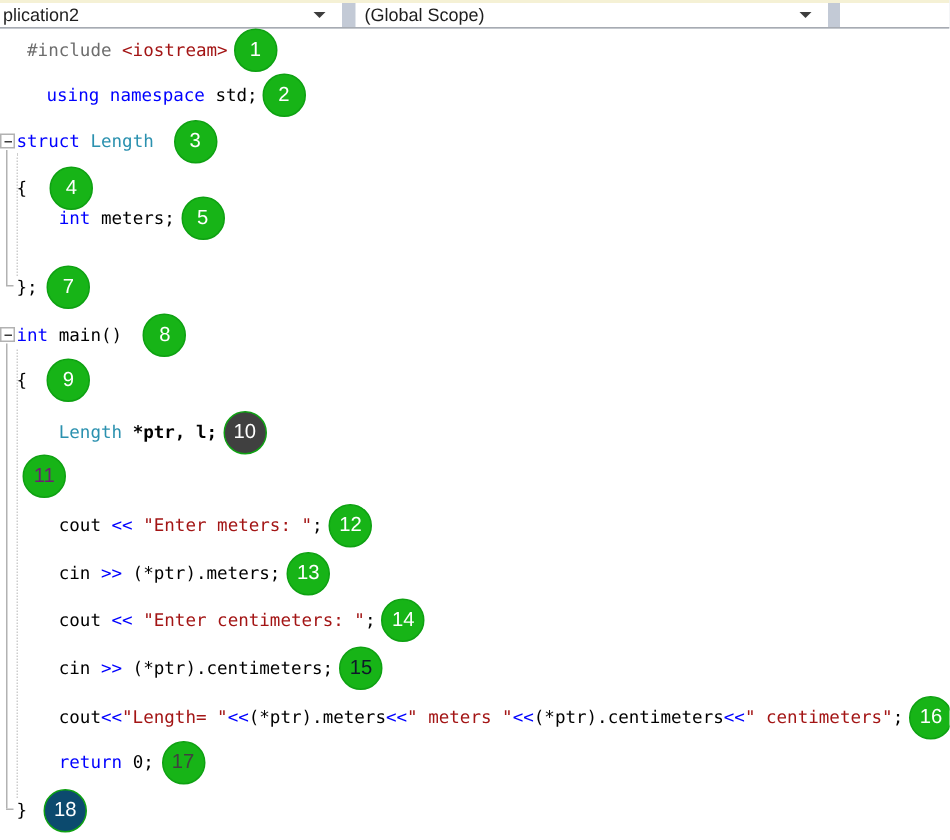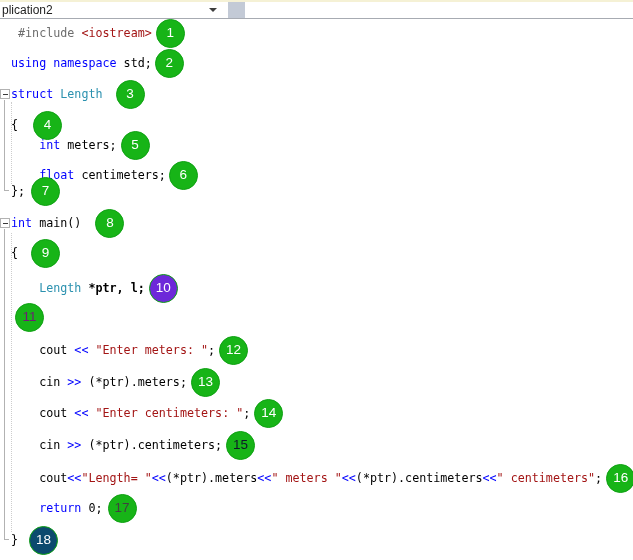--- a/index.html
+++ b/index.html
@@ -118,42 +118,45 @@
       <div class="minus"></div>
     </div>
     <div class="outline-vline" style="left: 4px; top: 100px; height: 90px; background: rgb(178, 178, 178);"></div>
     <div class="outline-tick" style="left: 4px; top: 190px; background: rgb(178, 178, 178);"></div>
     <div class="fold-box" style="top: 218px; border-color: rgb(178, 178, 178);">
       <div class="minus"></div>
     </div>
     <div class="outline-vline" style="left: 4px; top: 229px; height: 310px; background: rgb(178, 178, 178);"></div>
     <div class="outline-tick" style="left: 4px; top: 539px; background: rgb(178, 178, 178);"></div>
     <div class="code-line" style="top: 25px;"><span style="color: rgb(109, 109, 109);"> #include </span><span style="color: rgb(163, 21, 21);">&lt;iostream&gt;</span><span class="badge" style="margin-left: 4px; background: rgb(23, 180, 23); border: 1px solid rgb(14, 161, 18); color: rgb(255, 255, 255);">1</span></div>
-    <div class="code-line" style="top: 55px;"><span style="color: rgb(0, 0, 255);">using</span><span style="color: rgb(0, 0, 0);"> </span><span style="color: rgb(0, 0, 255);">namespace</span><span style="color: rgb(0, 0, 0);"> std;</span><span class="badge" style="margin-left: 3px; background: rgb(23, 180, 23); border: 1px solid rgb(14, 161, 18); color: rgb(255, 255, 255);">2</span></div>
+    <div class="code-line" style="top: 55px;"><span style="color: rgb(0, 0, 255); margin-left: 20px;">using</span><span style="color: rgb(0, 0, 0);"> </span><span style="color: rgb(0, 0, 255);">namespace</span><span style="color: rgb(0, 0, 0);"> std;</span><span class="badge" style="margin-left: 3px; background: rgb(23, 180, 23); border: 1px solid rgb(14, 161, 18); color: rgb(255, 255, 255);">2</span></div>
     <div class="code-line" style="top: 86px;"><span style="color: rgb(0, 0, 255);">struct</span><span style="color: rgb(0, 0, 0);"> </span><span style="color: rgb(43, 145, 175);">Length</span><span class="badge" style="margin-left: 13px; background: rgb(23, 180, 23); border: 1px solid rgb(14, 161, 18); color: rgb(255, 255, 255);">3</span></div>
     <div class="code-line" style="top: 117px;"><span style="color: rgb(0, 0, 0);">{</span><span class="badge" style="margin-left: 15px; background: rgb(23, 180, 23); border: 1px solid rgb(14, 161, 18); color: rgb(255, 255, 255);">4</span></div>
     <div class="code-line" style="top: 137px;"><span style="color: rgb(0, 0, 0);">    </span><span style="color: rgb(0, 0, 255);">int</span><span style="color: rgb(0, 0, 0);"> meters;</span><span class="badge" style="margin-left: 4px; background: rgb(23, 180, 23); border: 1px solid rgb(14, 161, 18); color: rgb(255, 255, 255);">5</span></div>
-    <div class="code-line" style="top: 167px;"><span style="color: rgb(0, 0, 0);">    </span><span style="color: rgb(0, 0, 255);">float</span><span style="color: rgb(0, 0, 0);"> centimeters;</span><span class="badge" style="margin-left: 3px; background: rgb(23, 180, 23); border: 1px solid rgb(14, 161, 18); color: rgb(255, 255, 255);">6</span></div>
     <div class="code-line" style="top: 183px;"><span style="color: rgb(0, 0, 0);">};</span><span class="badge" style="margin-left: 6px; background: rgb(23, 180, 23); border: 1px solid rgb(14, 161, 18); color: rgb(255, 255, 255);">7</span></div>
     <div class="code-line" style="top: 215px;"><span style="color: rgb(0, 0, 255);">int</span><span style="color: rgb(0, 0, 0);"> main()</span><span class="badge" style="margin-left: 14px; background: rgb(23, 180, 23); border: 1px solid rgb(14, 161, 18); color: rgb(255, 255, 255);">8</span></div>
     <div class="code-line" style="top: 245px;"><span style="color: rgb(0, 0, 0);">{</span><span class="badge" style="margin-left: 13px; background: rgb(23, 180, 23); border: 1px solid rgb(14, 161, 18); color: rgb(255, 255, 255);">9</span></div>
-    <div class="code-line" style="top: 280px;"><span style="color: rgb(0, 0, 0);">    </span><span style="color: rgb(43, 145, 175);">Length</span><span style="color: rgb(0, 0, 0); font-weight: bold;"> *ptr, l;</span><span class="badge" style="margin-left: 4px; background: #6d28d9; border: 1px solid rgb(14, 161, 18); color: rgb(255, 255, 255);">10</span></div>
+    <div class="code-line" style="top: 280px;"><span style="color: rgb(0, 0, 0);">    </span><span style="color: rgb(43, 145, 175);">Length</span><span style="color: rgb(0, 0, 0); font-weight: bold;"> *ptr, l;</span><span class="badge" style="margin-left: 4px; background: #404040; border: 1px solid rgb(14, 161, 18); color: rgb(255, 255, 255);">10</span></div>
     <div class="code-line" style="top: 309px;"><span class="badge" style="margin-left: 4px; background: rgb(23, 180, 23); border: 1px solid rgb(14, 161, 18); color: #701a75;">11</span></div>
     <div class="code-line" style="top: 342px;"><span style="color: rgb(0, 0, 0);">    cout </span><span style="color: rgb(0, 0, 255);">&lt;&lt;</span><span style="color: rgb(0, 0, 0);"> </span><span style="color: rgb(163, 21, 21);">"Enter meters: "</span><span style="color: rgb(0, 0, 0);">;</span><span class="badge" style="margin-left: 4px; background: rgb(23, 180, 23); border: 1px solid rgb(14, 161, 18); color: rgb(255, 255, 255);">12</span></div>
     <div class="code-line" style="top: 374px;"><span style="color: rgb(0, 0, 0);">    cin </span><span style="color: rgb(0, 0, 255);">&gt;&gt;</span><span style="color: rgb(0, 0, 0);"> (*ptr).meters;</span><span class="badge" style="margin-left: 4px; background: rgb(23, 180, 23); border: 1px solid rgb(14, 161, 18); color: rgb(255, 255, 255);">13</span></div>
     <div class="code-line" style="top: 405px;"><span style="color: rgb(0, 0, 0);">    cout </span><span style="color: rgb(0, 0, 255);">&lt;&lt;</span><span style="color: rgb(0, 0, 0);"> </span><span style="color: rgb(163, 21, 21);">"Enter centimeters: "</span><span style="color: rgb(0, 0, 0);">;</span><span class="badge" style="margin-left: 4px; background: rgb(23, 180, 23); border: 1px solid rgb(14, 161, 18); color: rgb(255, 255, 255);">14</span></div>
     <div class="code-line" style="top: 437px;"><span style="color: rgb(0, 0, 0);">    cin </span><span style="color: rgb(0, 0, 255);">&gt;&gt;</span><span style="color: rgb(0, 0, 0);"> (*ptr).centimeters;</span><span class="badge" style="margin-left: 4px; background: rgb(23, 180, 23); border: 1px solid rgb(14, 161, 18); color: #0f172a;">15</span></div>
     <div class="code-line" style="top: 470px;"><span style="color: rgb(0, 0, 0);">    cout</span><span style="color: rgb(0, 0, 255);">&lt;&lt;</span><span style="color: rgb(163, 21, 21);">"Length= "</span><span style="color: rgb(0, 0, 255);">&lt;&lt;</span><span style="color: rgb(0, 0, 0);">(*ptr).meters</span><span style="color: rgb(0, 0, 255);">&lt;&lt;</span><span style="color: rgb(163, 21, 21);">" meters "</span><span style="color: rgb(0, 0, 255);">&lt;&lt;</span><span style="color: rgb(0, 0, 0);">(*ptr).centimeters</span><span style="color: rgb(0, 0, 255);">&lt;&lt;</span><span style="color: rgb(163, 21, 21);">" centimeters"</span><span style="color: rgb(0, 0, 0);">;</span><span class="badge" style="margin-left: 4px; background: rgb(23, 180, 23); border: 1px solid rgb(14, 161, 18); color: rgb(255, 255, 255);">16</span></div>
     <div class="code-line" style="top: 500px;"><span style="color: rgb(0, 0, 0);">    </span><span style="color: rgb(0, 0, 255);">return</span><span style="color: rgb(0, 0, 0);"> 0;</span><span class="badge" style="margin-left: 5px; background: rgb(23, 180, 23); border: 1px solid rgb(14, 161, 18); color: #404040;">17</span></div>
     <div class="code-line" style="top: 532px;"><span style="color: rgb(0, 0, 0);">}</span><span class="badge" style="margin-left: 11px; background: #0c4a6e; border: 1px solid rgb(14, 161, 18); color: rgb(255, 255, 255);">18</span></div>
   </div>
 
 <div class="navbar">
   <div class="combo combo-project">
     <span class="combo-label">plication2</span>
     <span class="dd-arrow"></span>
   </div>
   <div class="combo-sep"></div>
+  <div class="combo combo-scope">
+    <span class="combo-label">(Global Scope)</span>
+    <span class="dd-arrow"></span>
+  </div>
   <div class="combo-sep2"></div>
   <div class="combo combo-right">
     <span class="combo-label"></span>
   </div>
 </div>
 
 </body></html>

